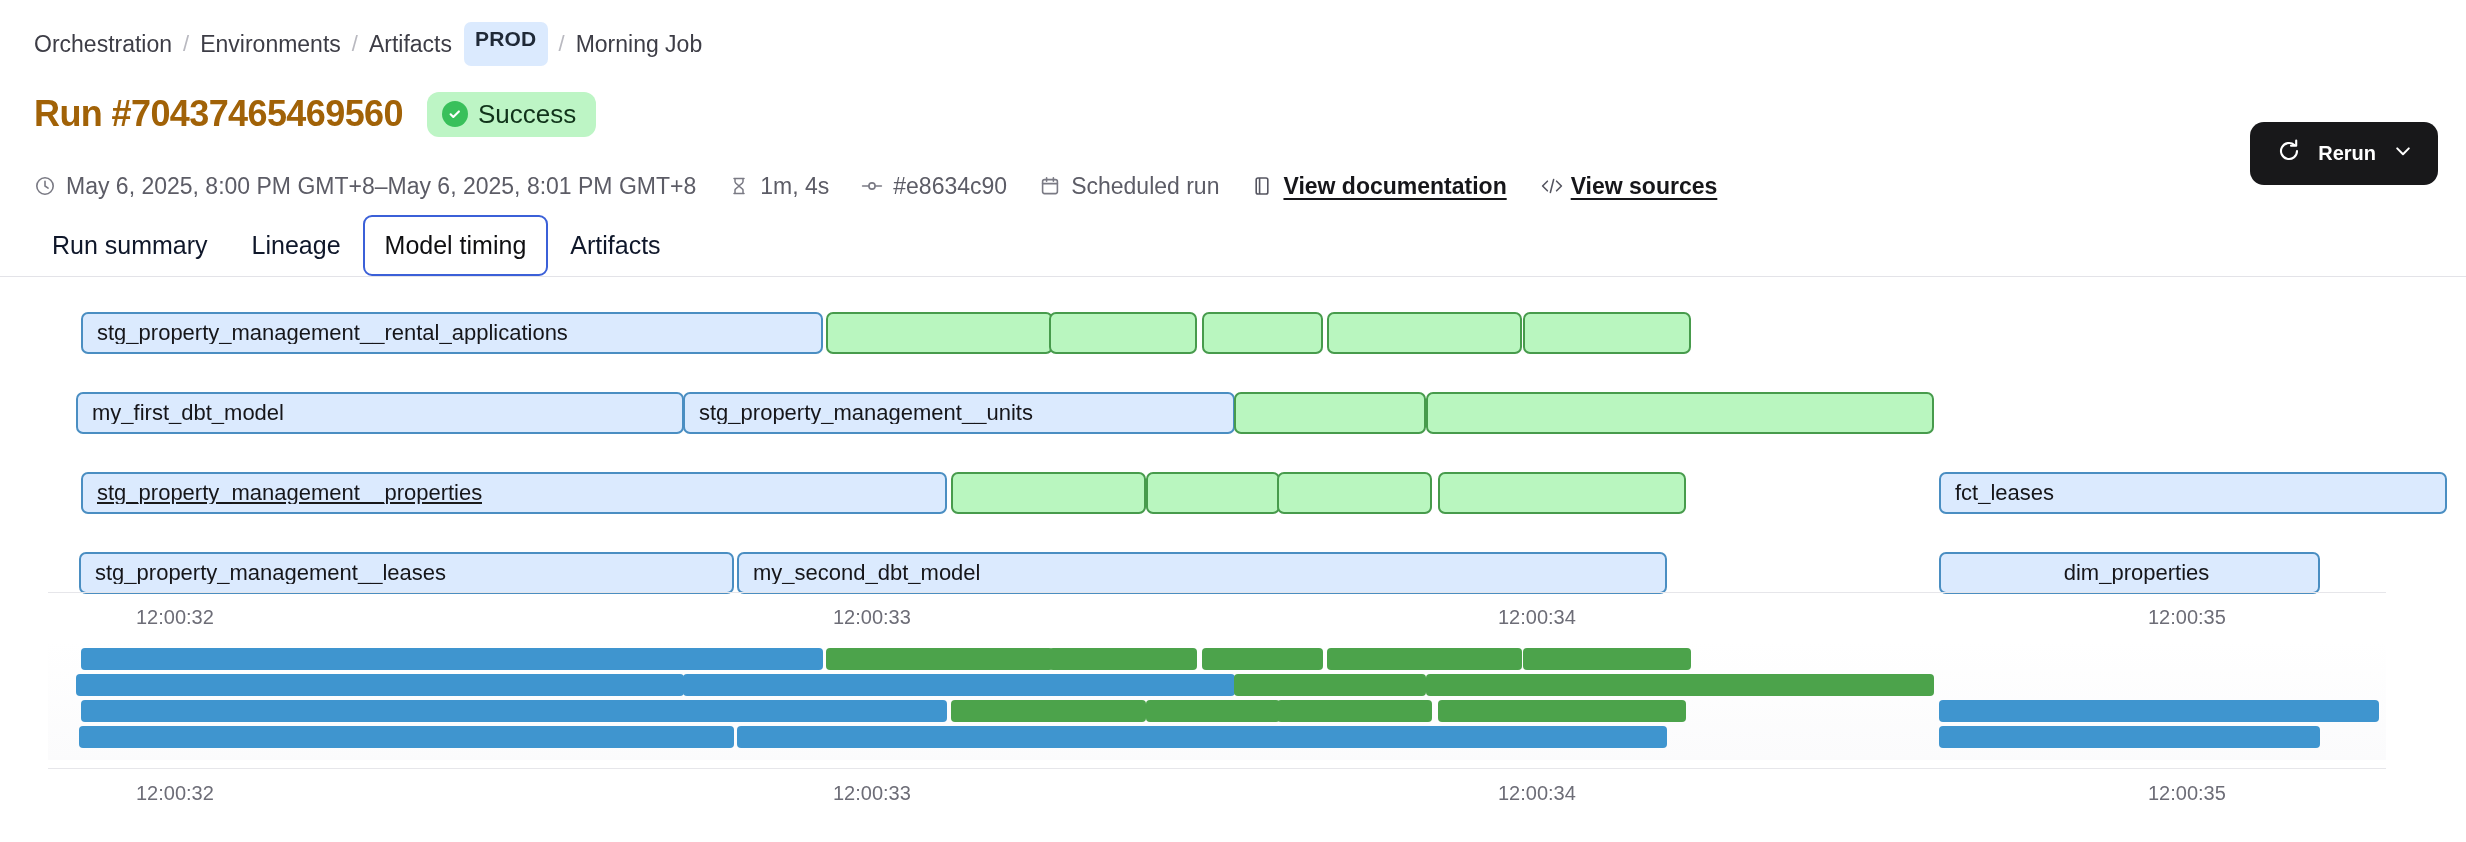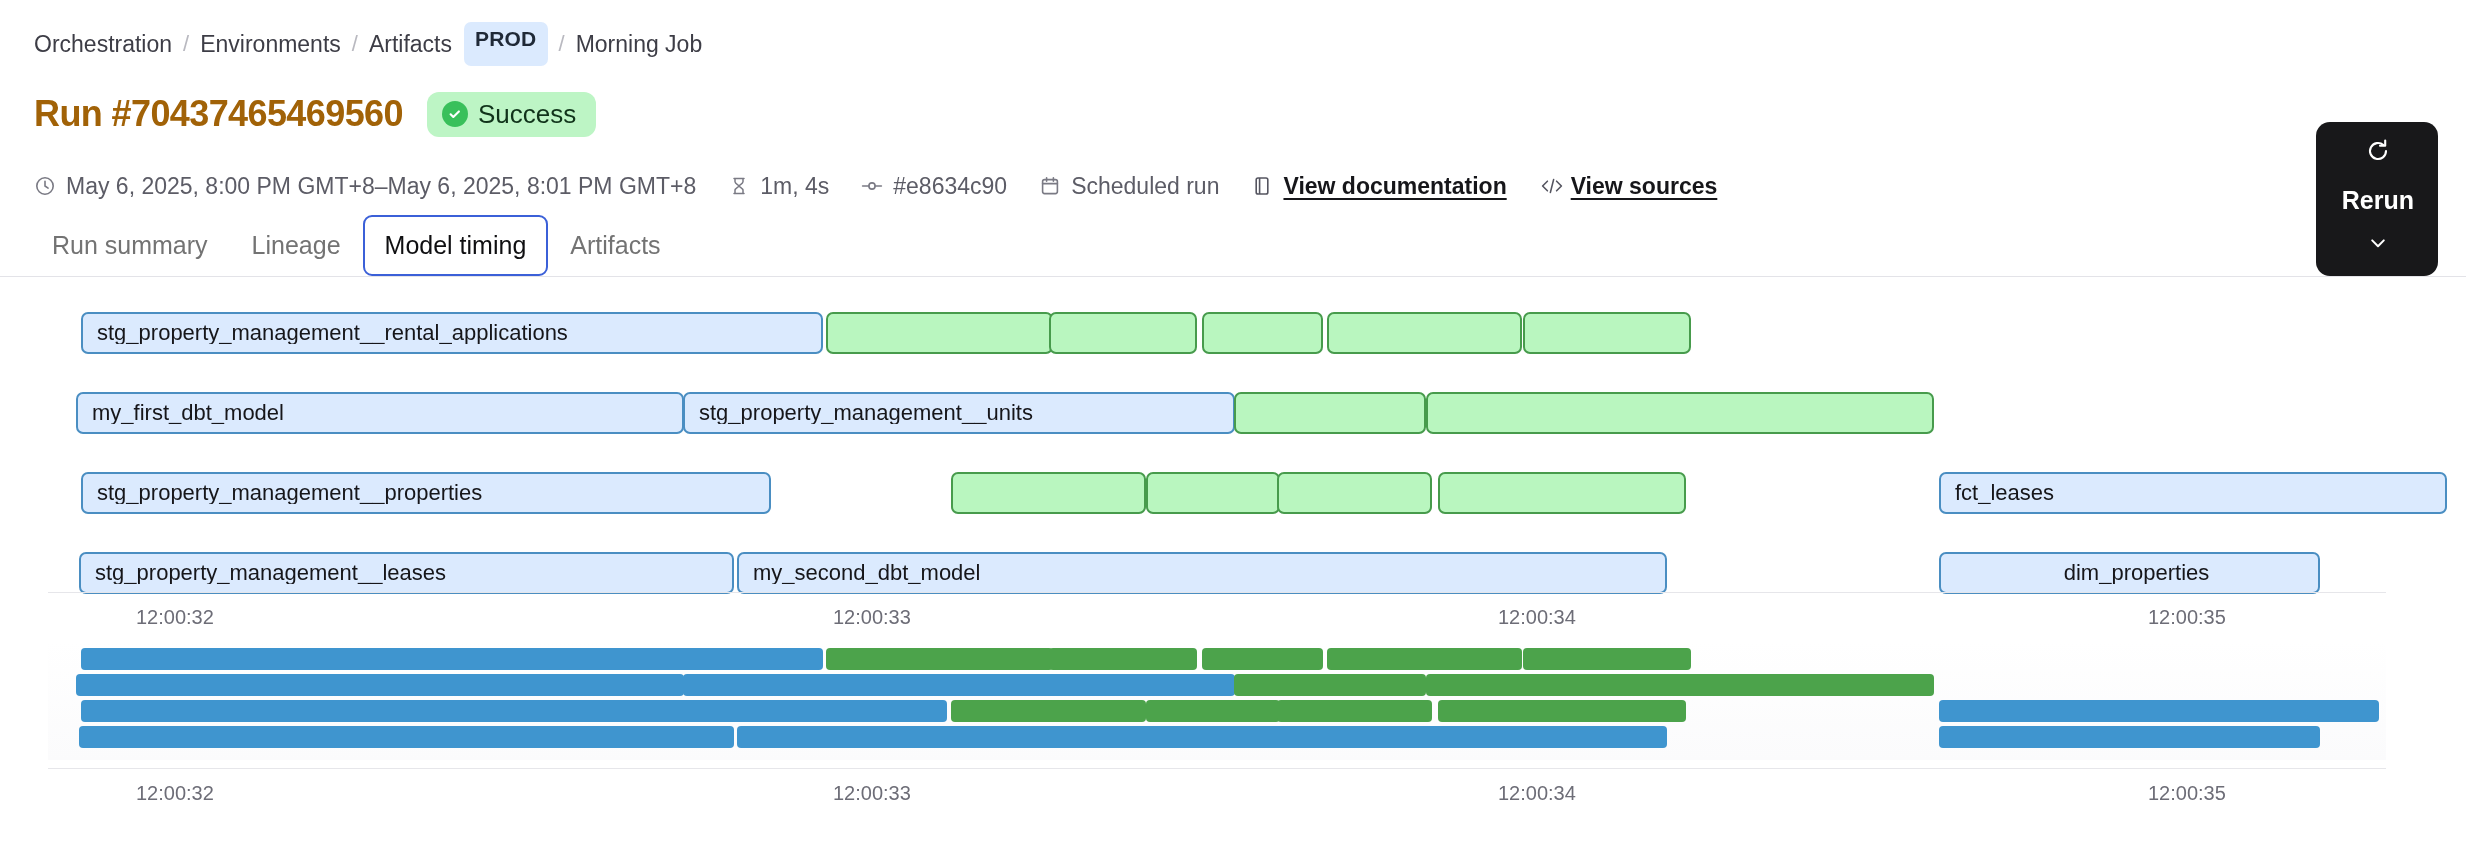--- a/index.html
+++ b/index.html
@@ -96,39 +96,38 @@
   
   .rerun-btn {
     position: absolute;
     right: 28px; top: 122px;
     display: flex; align-items: center; gap: 16px;
     background: #18181a;
     color: #ffffff;
     border: none;
     border-radius: 14px;
     padding: 16px 24px 16px 26px;
-    font-size: 25px;
+    font-size: 20px;
     font-weight: 700;
     font-family: "Liberation Sans", sans-serif;
     cursor: pointer;
-    flex-direction: column;
   }
   .rerun-btn .rr-ico, .rerun-btn .rr-chev { display: block; flex: none; }
 
   
   .tabs {
     position: absolute;
     left: 30px; top: 218px;
     display: flex; align-items: flex-end;
     height: 58px;
   }
   .tab {
     font-size: 25px;
     line-height: 30px;
-    color: #737373;
+    color: #0f172a;
     padding: 13px 20px 14px;
     border: 2px solid transparent;
     border-radius: 9px;
     cursor: pointer;
     white-space: nowrap;
   }
   .tab.active {
     color: #0f0f11;
     border-color: #3b60d8;
     background: #ffffff;
@@ -327,21 +326,21 @@
         <div class="bar blue" style="left: 76px; width: 608px;">
           <span class="lbl">my_first_dbt_model</span>
         </div>
         <div class="bar blue" style="left: 683px; width: 552px;">
           <span class="lbl">stg_property_management__units</span>
         </div>
         <div class="bar green" style="left: 1234px; width: 192px;"></div>
         <div class="bar green" style="left: 1426px; width: 508px;"></div>
       </div>
     <div class="track" id="track-2" style="top:160px;">
-        <div class="bar blue" style="left: 81px; width: 690px;">
+        <div class="bar blue" style="left: 81px; width: 866px; text-decoration: underline;">
           <span class="lbl">stg_property_management__properties</span>
         </div>
         <div class="bar green" style="left: 951px; width: 195px;"></div>
         <div class="bar green" style="left: 1146px; width: 134px;"></div>
         <div class="bar green" style="left: 1277px; width: 155px;"></div>
         <div class="bar green" style="left: 1438px; width: 248px;"></div>
         <div class="bar blue" style="left: 1939px; width: 508px;">
           <span class="lbl">fct_leases</span>
         </div>
       </div>

